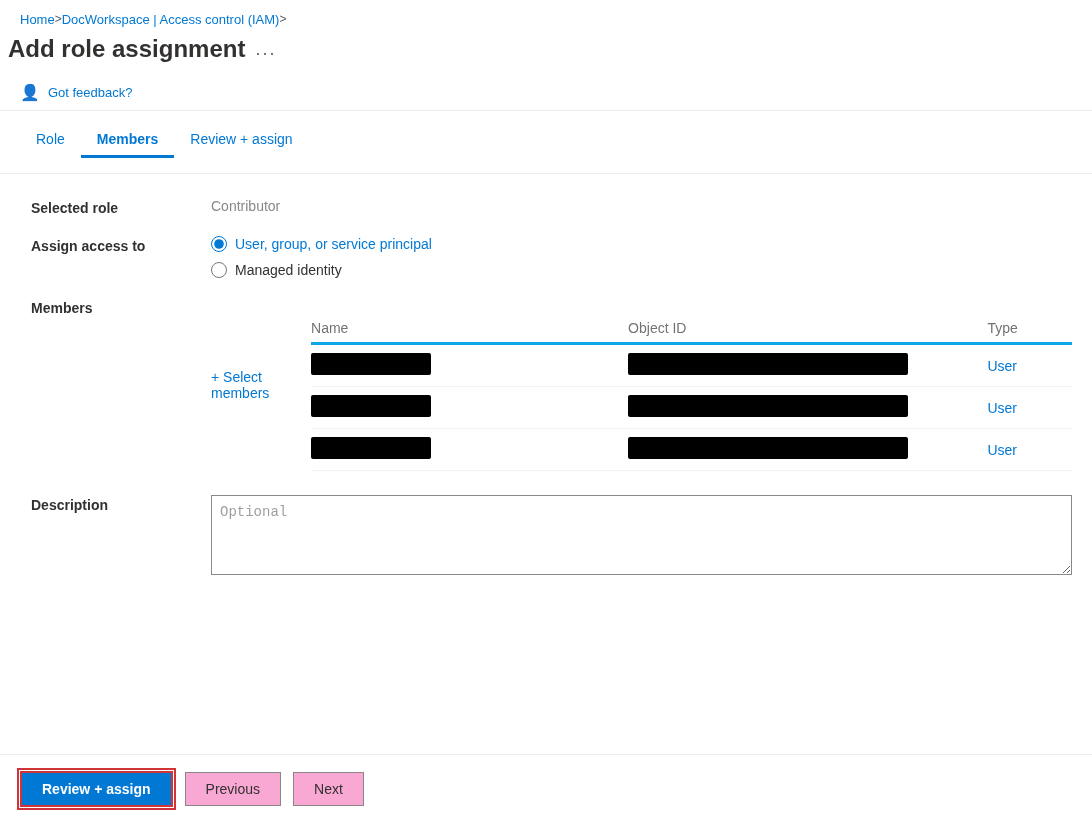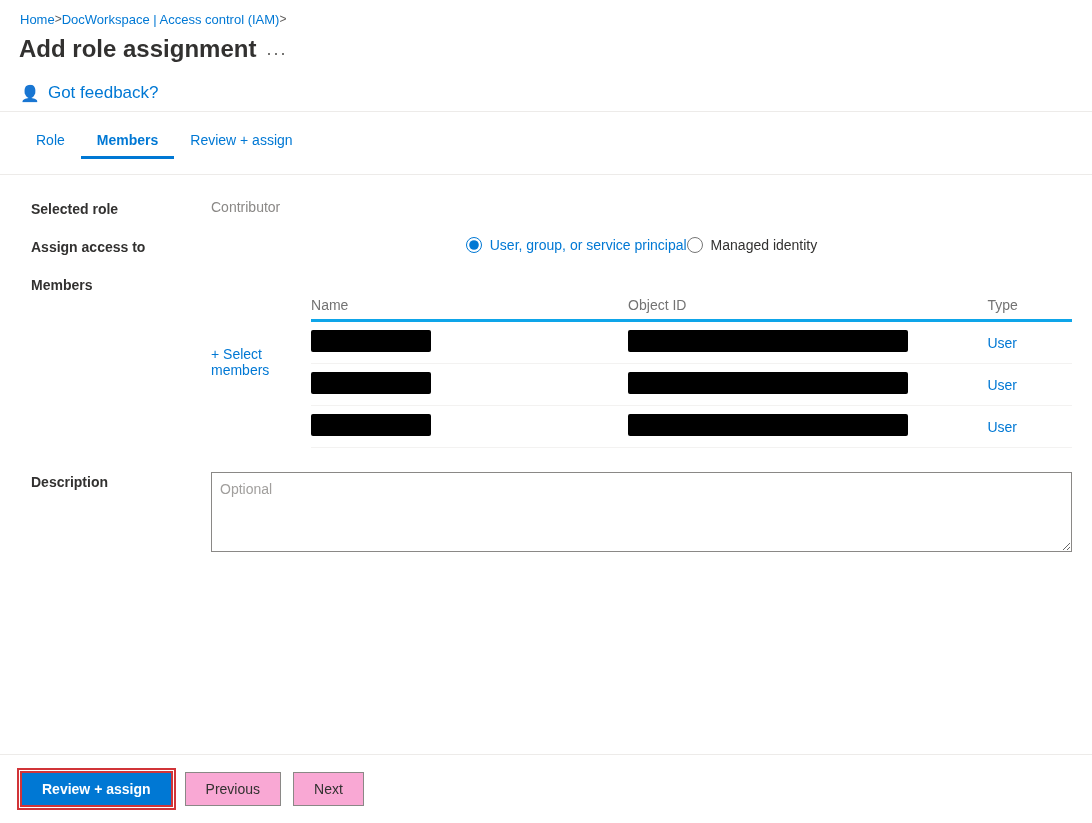--- a/index.html
+++ b/index.html
@@ -26,21 +26,21 @@
     }
     .breadcrumb span {
       color: #605e5c;
     }
     .breadcrumb a {
       color: #0078d4;
       text-decoration: none;
     }
     .breadcrumb-sep { color: #605e5c; font-size: 12px; }
     .page-header {
-      padding: 4px 20px 12px 19px;
+      padding: 4px 20px 12px 8px;
       display: flex;
       align-items: center;
       gap: 10px;
     }
     .page-title {
       font-size: 24px;
       font-weight: 600;
       color: #323130;
     }
     .page-title-dots {
@@ -55,21 +55,21 @@
       align-items: center;
       gap: 8px;
     }
     .feedback-icon {
       color: #0078d4;
       font-size: 16px;
     }
     .feedback-link {
       color: #0078d4;
       text-decoration: none;
-      font-size: 17px;
+      font-size: 13px;
     }
     .tabs {
       display: flex;
       align-items: flex-end;
       padding: 12px 20px 16px 20px;
       gap: 0;
       border-bottom: 1px solid #edebe9;
     }
     .tab {
       padding: 8px 16px;
@@ -114,22 +114,22 @@
     .form-value {
       flex: 1;
       color: #323130;
     }
     .selected-role-value {
       color: #8a8886;
       font-size: 14px;
     }
     .radio-group {
       display: flex;
-      flex-direction: row;
-      justify-content: center;
+      flex-direction: column;
+      gap: 10px;
     }
     .radio-option {
       display: flex;
       align-items: center;
       gap: 8px;
       cursor: pointer;
     }
     .radio-option input[type="radio"] {
       accent-color: #0078d4;
       width: 16px;
@@ -188,21 +188,21 @@
     .description-section {
       margin-top: 4px;
     }
     .description-textarea {
       width: 100%;
       min-height: 80px;
       border: 1px solid #8a8886;
       padding: 8px;
       font-size: 14px;
       color: #a19f9d;
-      font-family: Liberation Sans, sans-serif;
+      font-family: Liberation Mono, monospace;
       resize: vertical;
       outline: none;
     }
     .description-textarea::placeholder {
       color: #a19f9d;
     }
     .footer {
       border-top: 1px solid #edebe9;
       padding: 16px 20px;
       display: flex;

